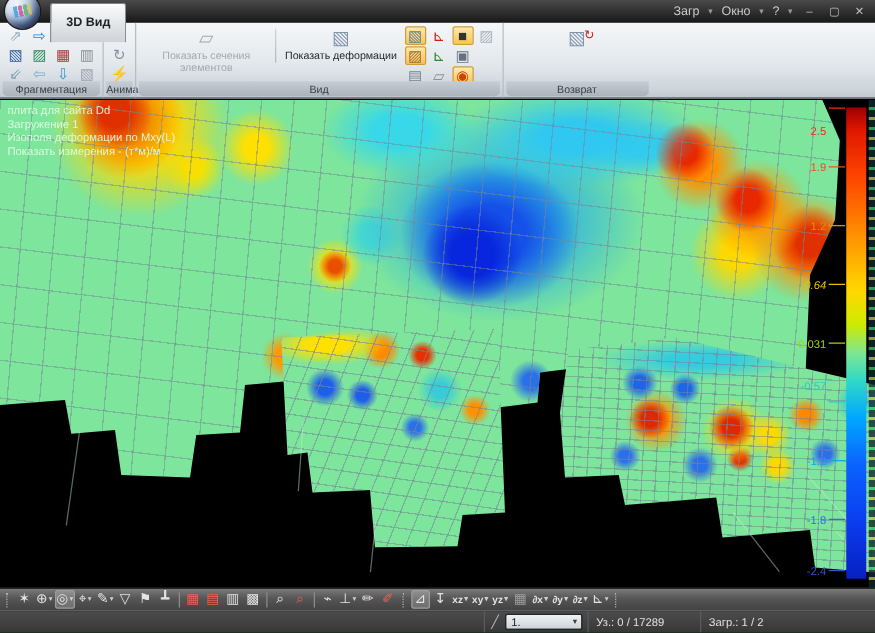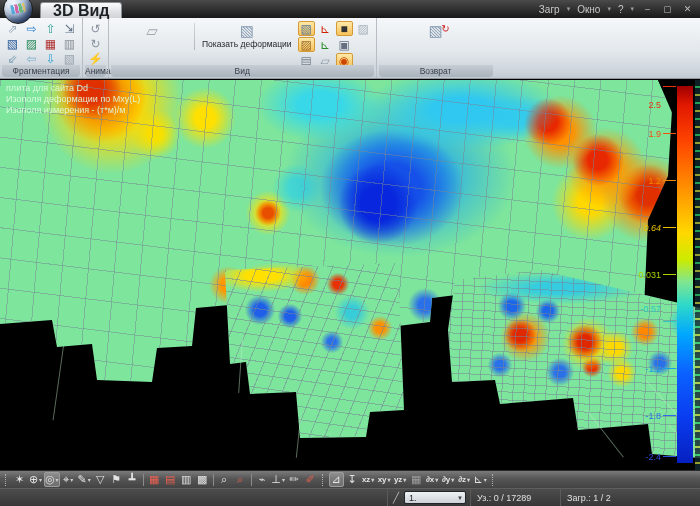--- a/index.html
+++ b/index.html
@@ -11,23 +11,23 @@
   .titlebar { position:absolute; left:0; top:0; width:700px; height:18px;
     background:linear-gradient(#4a4a4a,#181818); z-index:30; }
   .logo { position:absolute; left:3px; top:-6px; width:30px; height:30px; border-radius:50%;
     background:radial-gradient(circle at 35% 30%, #eef4fa, #a9c0dc 40%, #5d7ca8 72%, #2c4366);
     border:1px solid #1a1a1a; z-index:40;
     box-shadow: inset -3px -4px 6px rgba(0,0,30,.5), inset 4px 4px 5px rgba(255,255,255,.6); }
   .logo::after { content:""; position:absolute; left:7px; top:9px; width:14px; height:9px;
     background:linear-gradient(90deg,#3aa0d8 0 3px, transparent 3px 4px, #d84a9a 4px 7px,
       transparent 7px 8px, #58b860 8px 11px, transparent 11px 12px, #e8c24a 12px 14px);
     opacity:.8; transform:rotate(-12deg); }
-  .tab { position:absolute; left:40px; top:2px; height:16px; padding:0 12px; z-index:35;
+  .tab { position:absolute; left:40px; top:2px; height:32px; padding:0 12px; z-index:35;
     background:linear-gradient(#fcfcfc,#dfe2e5 60%,#cfd3d7); border:1px solid #8a8f94; border-bottom:none;
-    border-radius:3px 3px 0 0; font-size:16px; font-weight:bold; color:#1d2126;
+    border-radius:3px 3px 0 0; font-size:10px; font-weight:bold; color:#1d2126;
     display:flex; align-items:center; }
   .tb-right { position:absolute; right:6px; top:0; height:18px; display:flex; align-items:center;
     gap:7px; font-size:10px; color:#c9c9c9; z-index:36; }
   .tb-right .chev { font-size:7px; color:#9a9a9a; }
   .winbtn { font-size:9px; color:#bdbdbd; width:13px; text-align:center; }
 
   
   .ribbon { position:absolute; left:0; top:18px; width:700px; height:61px;
     background:linear-gradient(#f5f7f9,#e3e8ec 55%,#ccd3da 90%,#c2c9d1);
     border-bottom:1px solid #8f979f; display:flex; align-items:stretch; z-index:20; }
@@ -241,20 +241,21 @@
         </div>
       <div class="irow">
           <span class="icell" style="color:#c03030">⚡</span>
         </div>
       <div class="glabel">Анимация</div>
     </div>
 
     <div class="rgroup" style="display:flex;">
       <div class="bigbtn disabled">
         <span class="bicon">▱</span>
+        <span class="blabel">Показать сечения элементов</span>
       </div>
       <div class="vsep"></div>
       <div class="bigbtn">
         <span class="bicon">▧</span>
         <span class="blabel">Показать деформации</span>
       </div>
       <div style="display:flex;flex-direction:column;gap:1px;margin-left:2px;">
         <div class="irow">
           <span class="icell on" style="color:#5a7a9a">▧</span>
           <span class="icell" style="color:#cc2200">⊾</span>
@@ -292,22 +293,23 @@
     <div class="slab slab-right"></div>
     <div class="cl c1"></div>
     <div class="cl c2"></div>
     <div class="cl c3"></div>
     <div class="cl c4"></div>
     <div class="cl c5"></div>
     <div class="cl c6"></div>
 
     <div class="annot">
       <div>плита для сайта Dd</div>
+      <div>Загружение 1</div>
       <div>Изополя деформации по Mxy(L)</div>
-      <div>Изополя измерения - (т*м)/м</div>
+      <div>Показать измерения - (т*м)/м</div>
     </div>
 
     <div class="scalebar"></div>
     <div class="tick p0 k0"></div>
     <div class="tick p1 k1"></div>
     <div class="tick p2 k2"></div>
     <div class="tick p3 k3"></div>
     <div class="tick p4 k4"></div>
     <div class="tick p5 k5"></div>
     <div class="tick p6 k6"></div>

